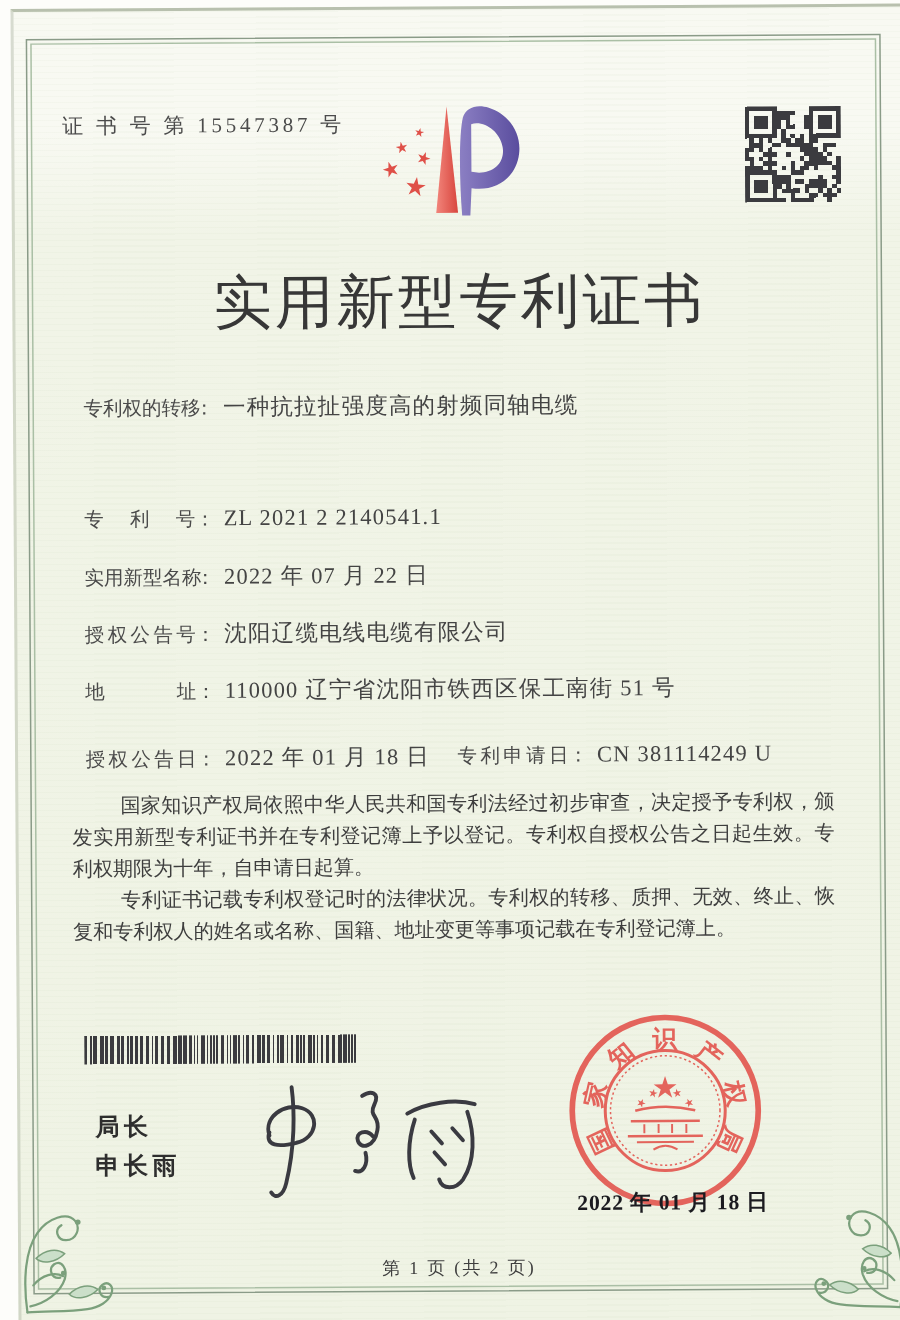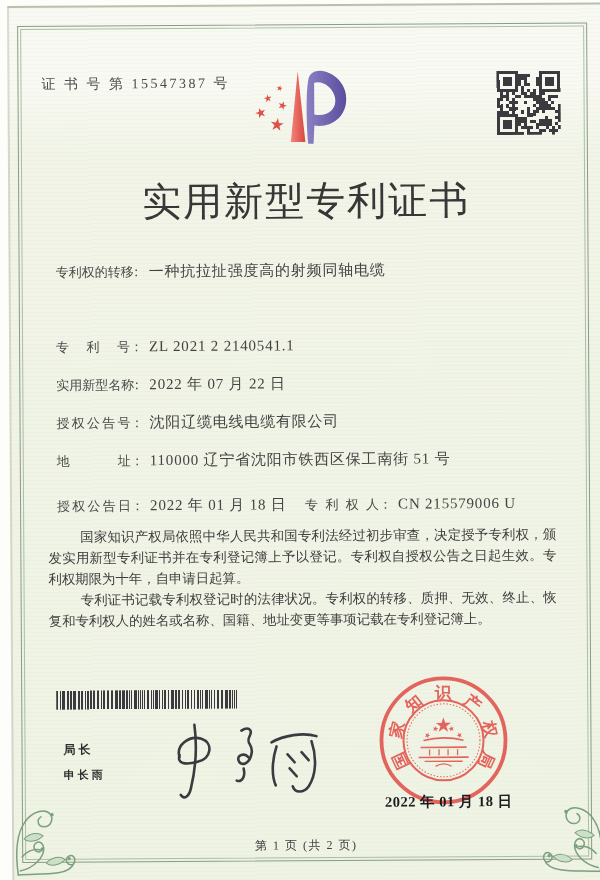--- a/index.html
+++ b/index.html
@@ -46,22 +46,22 @@
   }
   .field-row .colon{font-size:13px;margin-right:6px;color:#4a4a4a;}
   .field-row .val{font-size:15px;letter-spacing:.8px;color:#444;}
   .grant-two{position:absolute;left:248px;top:0;white-space:nowrap;}
   .body-block{
     position:absolute;left:36px;top:519px;width:508px;
     font-size:13.4px;line-height:21px;color:#3e3e3e;text-align:justify;
   }
   .body-block p{margin:0;text-indent:32px;}
   .barcode{position:absolute;left:43px;top:683px;}
-  .signer-title{position:absolute;left:50px;top:734px;font-size:12px;letter-spacing:3px;color:#2e2e2e;font-weight:600;white-space:nowrap;}
-  .signer-name{position:absolute;left:50px;top:760px;font-size:11px;letter-spacing:3px;color:#2e2e2e;font-weight:600;white-space:nowrap;}
+  .signer-title{position:absolute;left:50px;top:734px;font-size:16px;letter-spacing:3px;color:#2e2e2e;font-weight:600;white-space:nowrap;}
+  .signer-name{position:absolute;left:50px;top:760px;font-size:16px;letter-spacing:3px;color:#2e2e2e;font-weight:600;white-space:nowrap;}
   .signature{position:absolute;left:150px;top:710px;}
   .seal{position:absolute;left:358px;top:663px;}
   .seal-date{
     position:absolute;left:371px;top:787px;font-size:14.5px;font-weight:700;
     letter-spacing:.5px;color:#1b1b20;white-space:nowrap;z-index:5;
   }
   .footer{
     position:absolute;left:8px;top:831px;width:568px;text-align:center;
     font-size:12px;letter-spacing:1.5px;color:#3f3f3f;
   }
@@ -364,21 +364,21 @@
   </div>
   <div class="field-row" style="top:406px">
     <span class="lbl">授权公告号</span><span class="colon">：</span><span class="val">沈阳辽缆电线电缆有限公司</span>
   </div>
   <div class="field-row" style="top:444px">
     <span class="lbl">地址</span><span class="colon">：</span><span class="val">110000 辽宁省沈阳市铁西区保工南街 51 号</span>
   </div>
   <div class="field-row" style="top:489px">
     <span class="lbl">授权公告日</span><span class="colon">：</span><span class="val">2022 年 01 月 18 日</span>
     <span class="grant-two">
-      <span class="lbl">专利权人</span><span class="colon">：</span><span class="val">CN 215579006 U</span>
+      <span class="lbl">专利申请日</span><span class="colon">：</span><span class="val">CN 381114249 U</span>
     </span>
   </div>
 
   <div class="body-block">
     <p>国家知识产权局依照中华人民共和国专利法经过初步审查，决定授予专利权，颁发实用新型专利证书并在专利登记簿上予以登记。专利权自授权公告之日起生效。专利权期限为十年，自申请日起算。</p>
     <p>专利证书记载专利权登记时的法律状况。专利权的转移、质押、无效、终止、恢复和专利权人的姓名或名称、国籍、地址变更等事项记载在专利登记簿上。</p>
   </div>
 
   <svg class="barcode" width="186" height="19" viewBox="0 0 186 19" shape-rendering="crispEdges">
     <g id="barcodeBars" fill="#3b3b3f">

